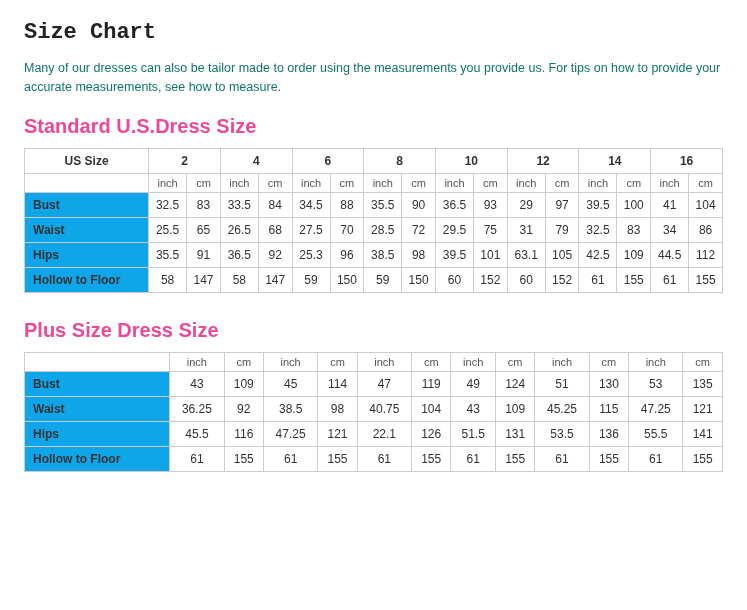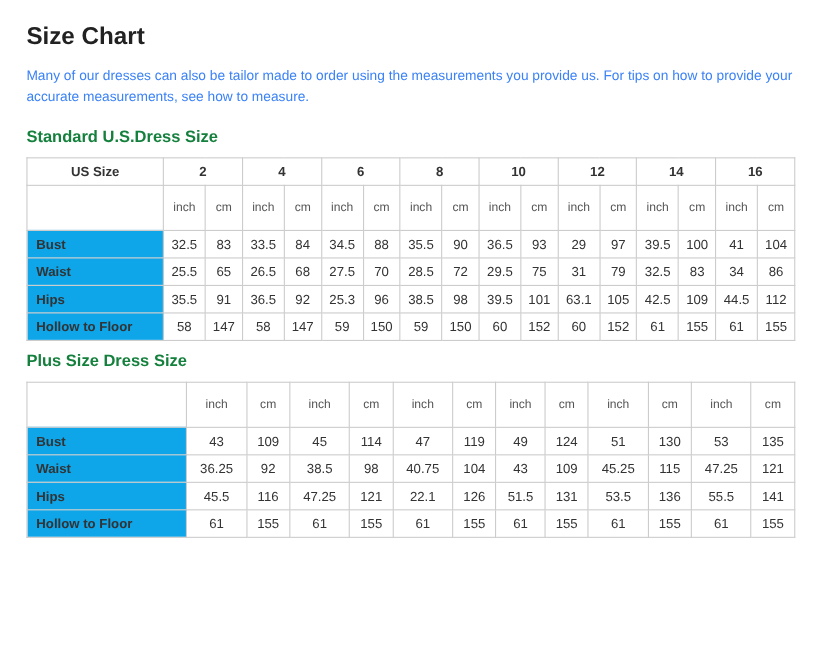--- a/index.html
+++ b/index.html
@@ -10,37 +10,38 @@
       background: #fff;
       padding: 20px 24px;
       width: 747px;
       min-height: 610px;
     }
     h1 {
       font-size: 22px;
       font-weight: bold;
       margin-bottom: 14px;
       color: #222;
+      font-family: Liberation Mono, monospace;
     }
     .description {
       font-size: 12.5px;
-      color: #3b82f6;
+      color: #0f766e;
       margin-bottom: 18px;
       line-height: 1.5;
     }
     h2 {
-      font-size: 15px;
+      font-size: 20px;
       font-weight: bold;
       margin-bottom: 10px;
-      color: #15803d;
+      color: #ec4899;
     }
     table {
       border-collapse: collapse;
       width: 100%;
-      margin-bottom: 10px;
+      margin-bottom: 26px;
       font-size: 12px;
     }
     table th, table td {
       border: 1px solid #ccc;
       text-align: center;
       padding: 5px 3px;
       white-space: nowrap;
     }
     table thead tr:first-child th {
       background: #fff;
@@ -48,21 +49,21 @@
     }
     .row-label {
       text-align: left;
       padding-left: 8px;
       font-weight: bold;
       background: #0ea5e9;
     }
     .unit-row td {
       font-size: 11px;
       color: #555;
-      padding: 14px 2px;
+      padding: 3px 2px;
     }
     .section-gap {
       margin-bottom: 10px;
     }
   </style>
 </head>
 <body>
 
 <h1>Size Chart</h1>
 

